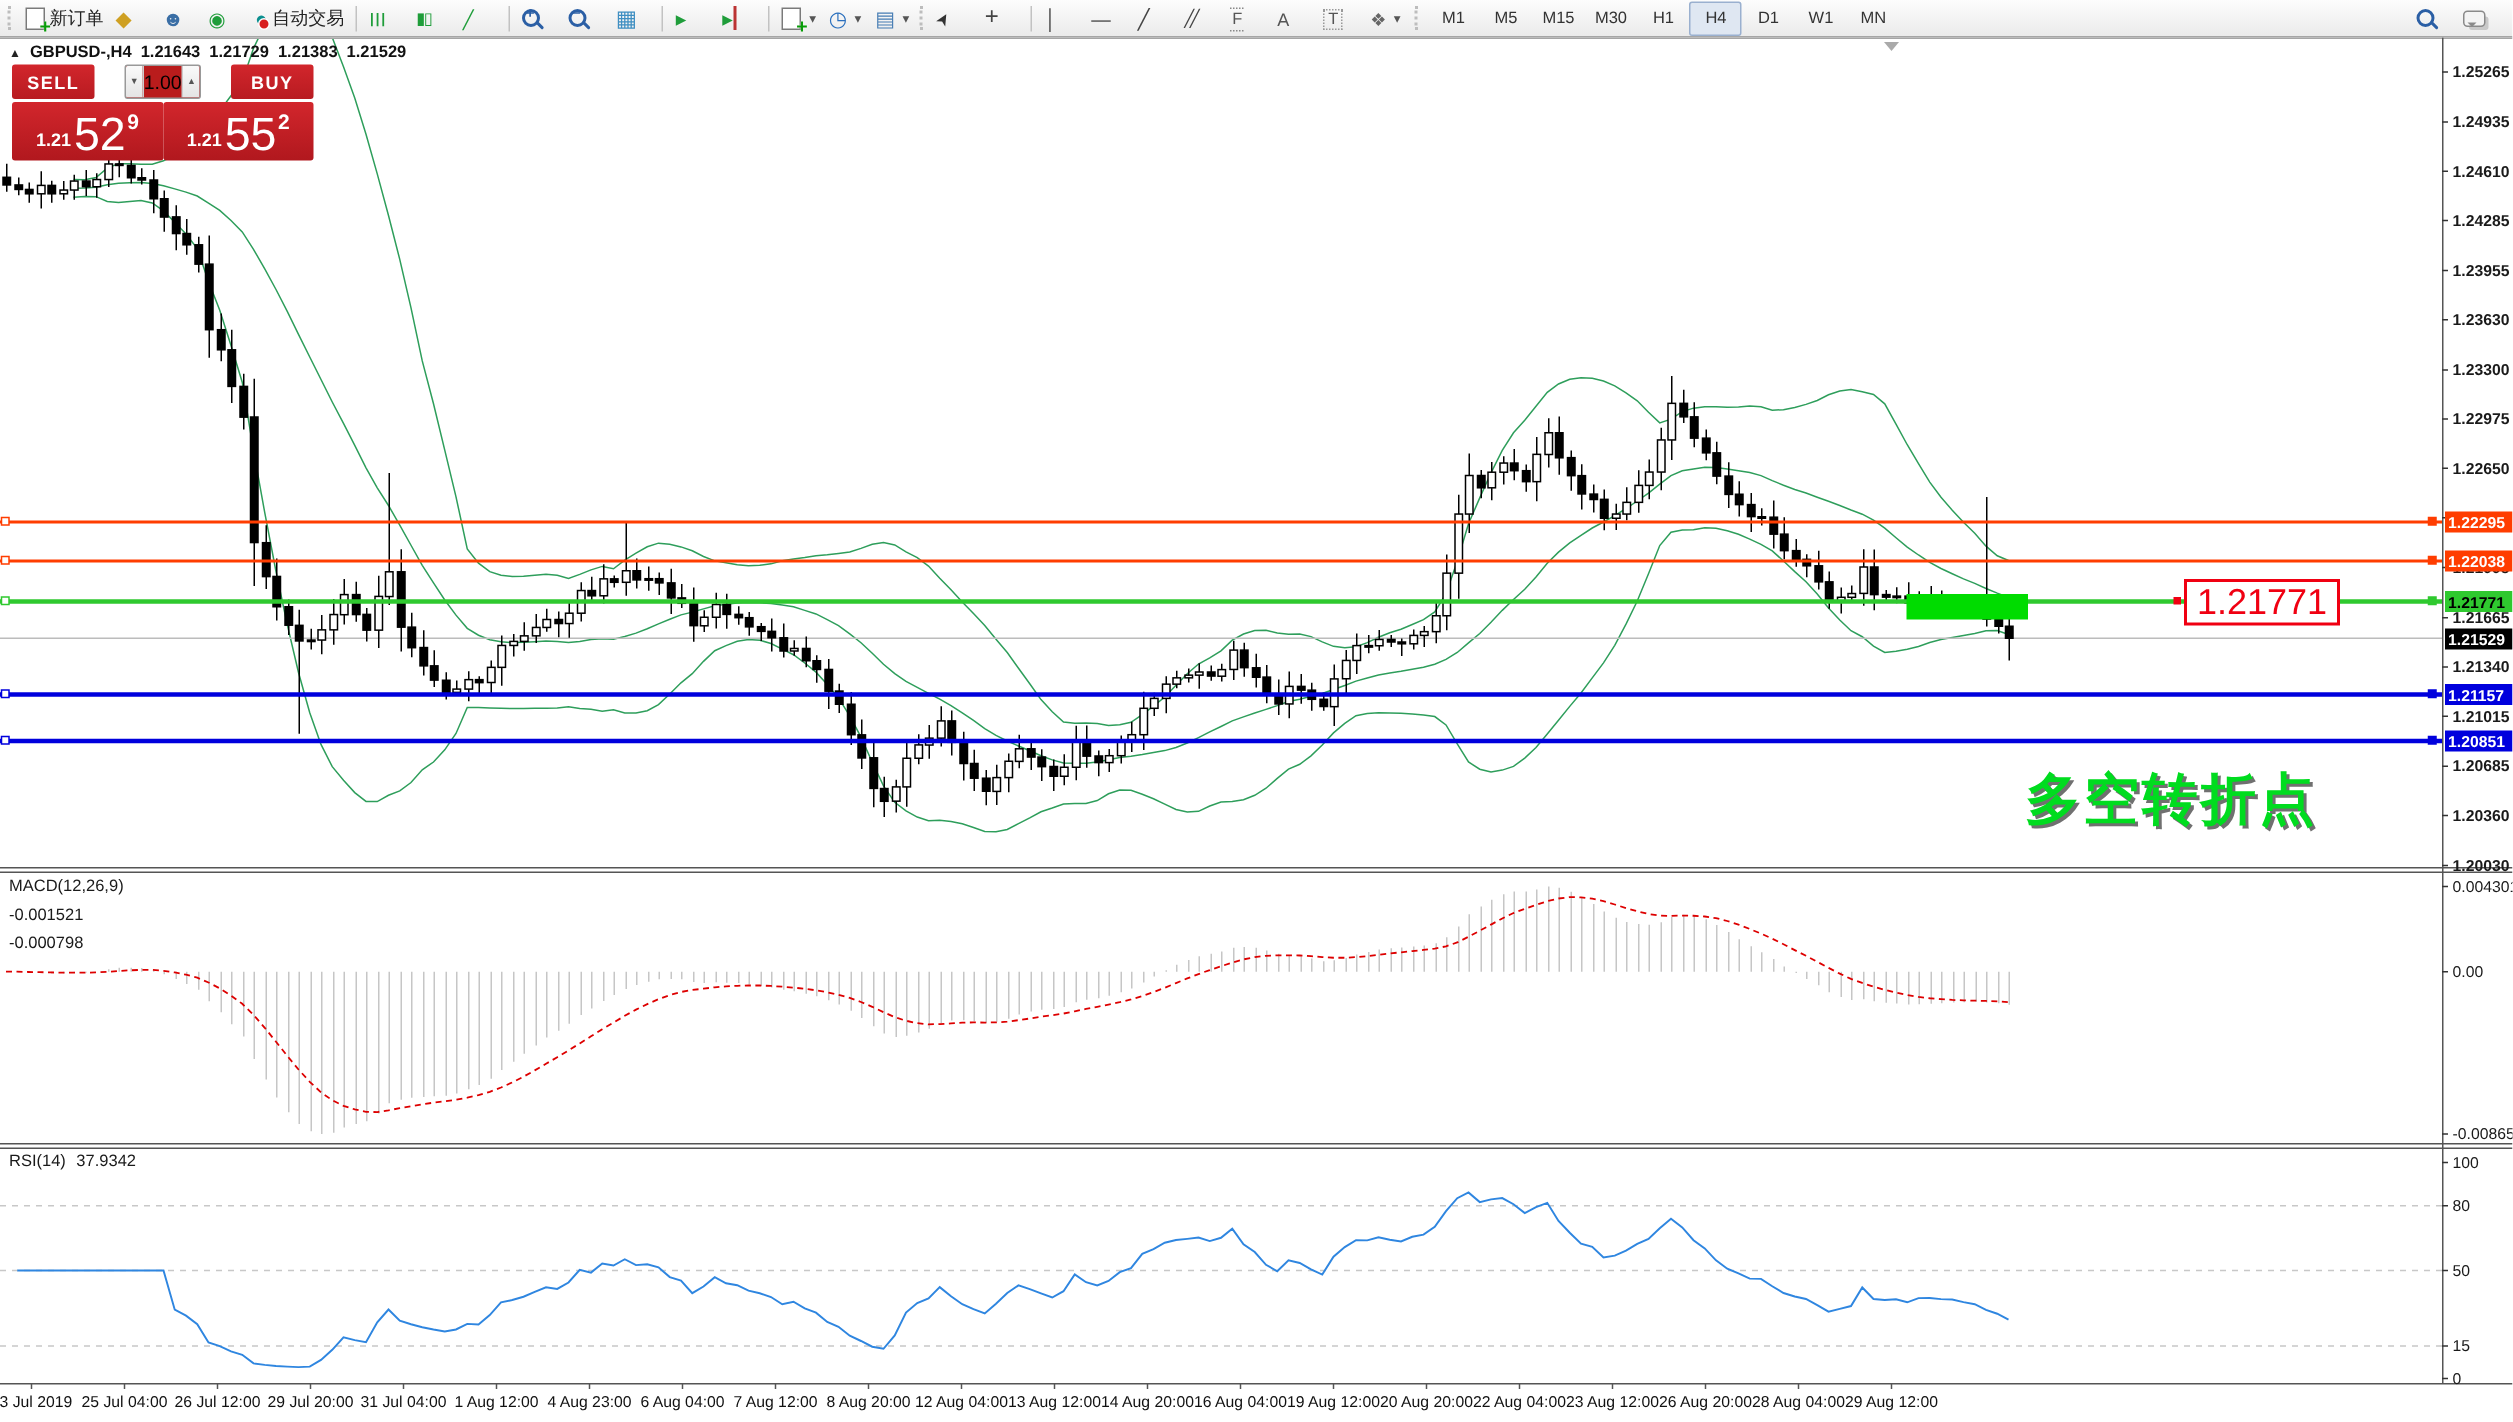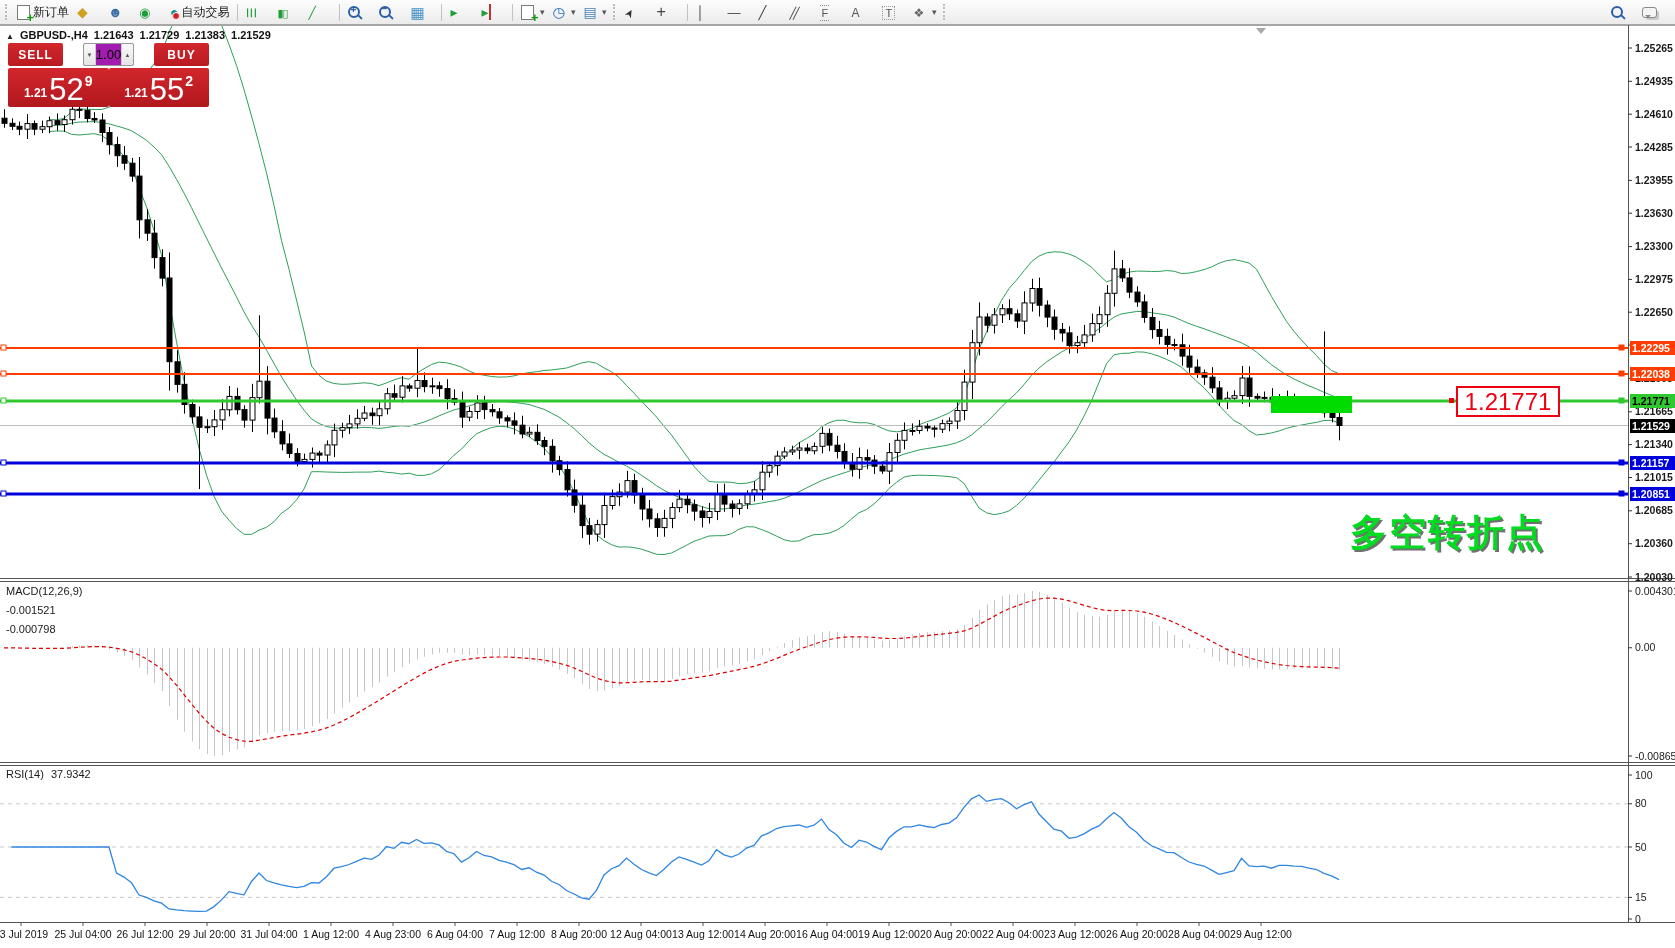--- a/index.html
+++ b/index.html
@@ -4,21 +4,21 @@
 <style>
   html,body{margin:0;padding:0;background:#fff;}
   body{width:1675px;height:948px;overflow:hidden;position:relative;
        font-family:"Liberation Sans","DejaVu Sans",sans-serif;}
   svg text{font-family:"Liberation Sans","DejaVu Sans",sans-serif;}
 
   
   .toolbar{position:absolute;left:0;top:0;width:1675px;height:25px;z-index:10;
     background:linear-gradient(#fdfdfd,#ebebeb);border-bottom:1px solid #a6a6a6;
     display:flex;align-items:center;padding-left:2px;box-sizing:border-box;font-size:12px;color:#222;}
-  .tb-btn{height:21px;min-width:23px;display:flex;align-items:center;justify-content:space-between;
+  .tb-btn{height:21px;min-width:23px;display:flex;align-items:center;justify-content:flex-start;
     padding:0 3px;border:1px solid transparent;border-radius:2px;gap:3px;cursor:default;white-space:nowrap;}
   .tb-btn.active{background:#dfe7f2;border:1px solid #9ab0cf;}
   .tb-sep{width:1px;height:17px;background:#c2c2c2;margin:0 4px;}
   .tb-grip{width:3px;height:16px;border-left:2px dotted #bdbdbd;margin:0 3px;}
   .tb-spacer{flex:1;}
   .tf{width:27px;font-size:11px;color:#333;justify-content:center;}
 
   
   .g{display:inline-block;line-height:1;font-size:13px;}
   .i-doc{display:inline-block;width:11px;height:13px;background:#fff;border:1px solid #7a7a7a;position:relative;}
@@ -58,21 +58,21 @@
 
   
   .overlay{position:absolute;z-index:5;}
   .symbol-line{left:6px;top:29px;font-size:11px;font-weight:700;color:#111;display:flex;gap:6px;align-items:center;}
   .symbol-line .tri::before{content:"▲";font-size:8px;color:#222;}
 
   .trade-panel{left:8px;top:43px;width:201px;}
   .tp-row1{display:flex;height:23px;gap:20px;}
   .btn-red{background:linear-gradient(#d2262c,#b81b21);color:#fff;font-weight:700;font-size:12px;
     display:flex;align-items:center;justify-content:center;border-radius:2px;flex:0 0 55px;letter-spacing:1px;}
-  .spinner{flex:1;display:flex;border:1px solid #999;background:#a21caf;border-radius:2px;overflow:hidden;}
+  .spinner{flex:1;display:flex;border:1px solid #999;background:#b91c1c;border-radius:2px;overflow:hidden;}
   .spin-btn{width:14px;background:linear-gradient(#fafafa,#e4e4e4);display:flex;align-items:center;justify-content:center;}
   .spin-btn.dn{border-right:1px solid #ccc;}
   .spin-btn.up{border-left:1px solid #ccc;}
   .spin-btn.dn::before{content:"▼";font-size:6px;color:#555;}
   .spin-btn.up::before{content:"▲";font-size:6px;color:#555;}
   .spin-value{flex:1;text-align:center;font-size:13px;line-height:21px;color:#000;}
   .tp-row2{display:flex;gap:0;margin-top:2px;}
   .price-box{flex:1;height:39px;background:linear-gradient(#d2262c,#b1181e);border-radius:2px;color:#fff;
     display:flex;align-items:flex-end;justify-content:center;padding-bottom:4px;box-sizing:border-box;}
   .pb-prefix{font-size:12px;font-weight:700;margin-right:2px;padding-bottom:3px;}
@@ -879,20 +879,31 @@
   <span class="tb-btn">
       <span class="g g-textA"></span>
     </span>
   <span class="tb-btn">
       <span class="g g-textT"></span>
     </span>
   <span class="tb-btn dd">
       <span class="g g-shapes"></span>
     </span>
   <span class="tb-grip"></span>
+  <span id="tf-box" style="display:flex;align-items:center">
+      <span class="tb-btn tf">M1</span>
+      <span class="tb-btn tf">M5</span>
+      <span class="tb-btn tf">M15</span>
+      <span class="tb-btn tf">M30</span>
+      <span class="tb-btn tf">H1</span>
+      <span class="tb-btn tf active">H4</span>
+      <span class="tb-btn tf">D1</span>
+      <span class="tb-btn tf">W1</span>
+      <span class="tb-btn tf">MN</span>
+    </span>
   <span class="tb-spacer"></span>
   <span class="tb-btn">
       <span class="mag"></span>
     </span>
   <span class="tb-btn" style="margin-right:6px">
       <span class="chat"></span>
     </span>
 </div>
 
 <div class="overlay symbol-line">

